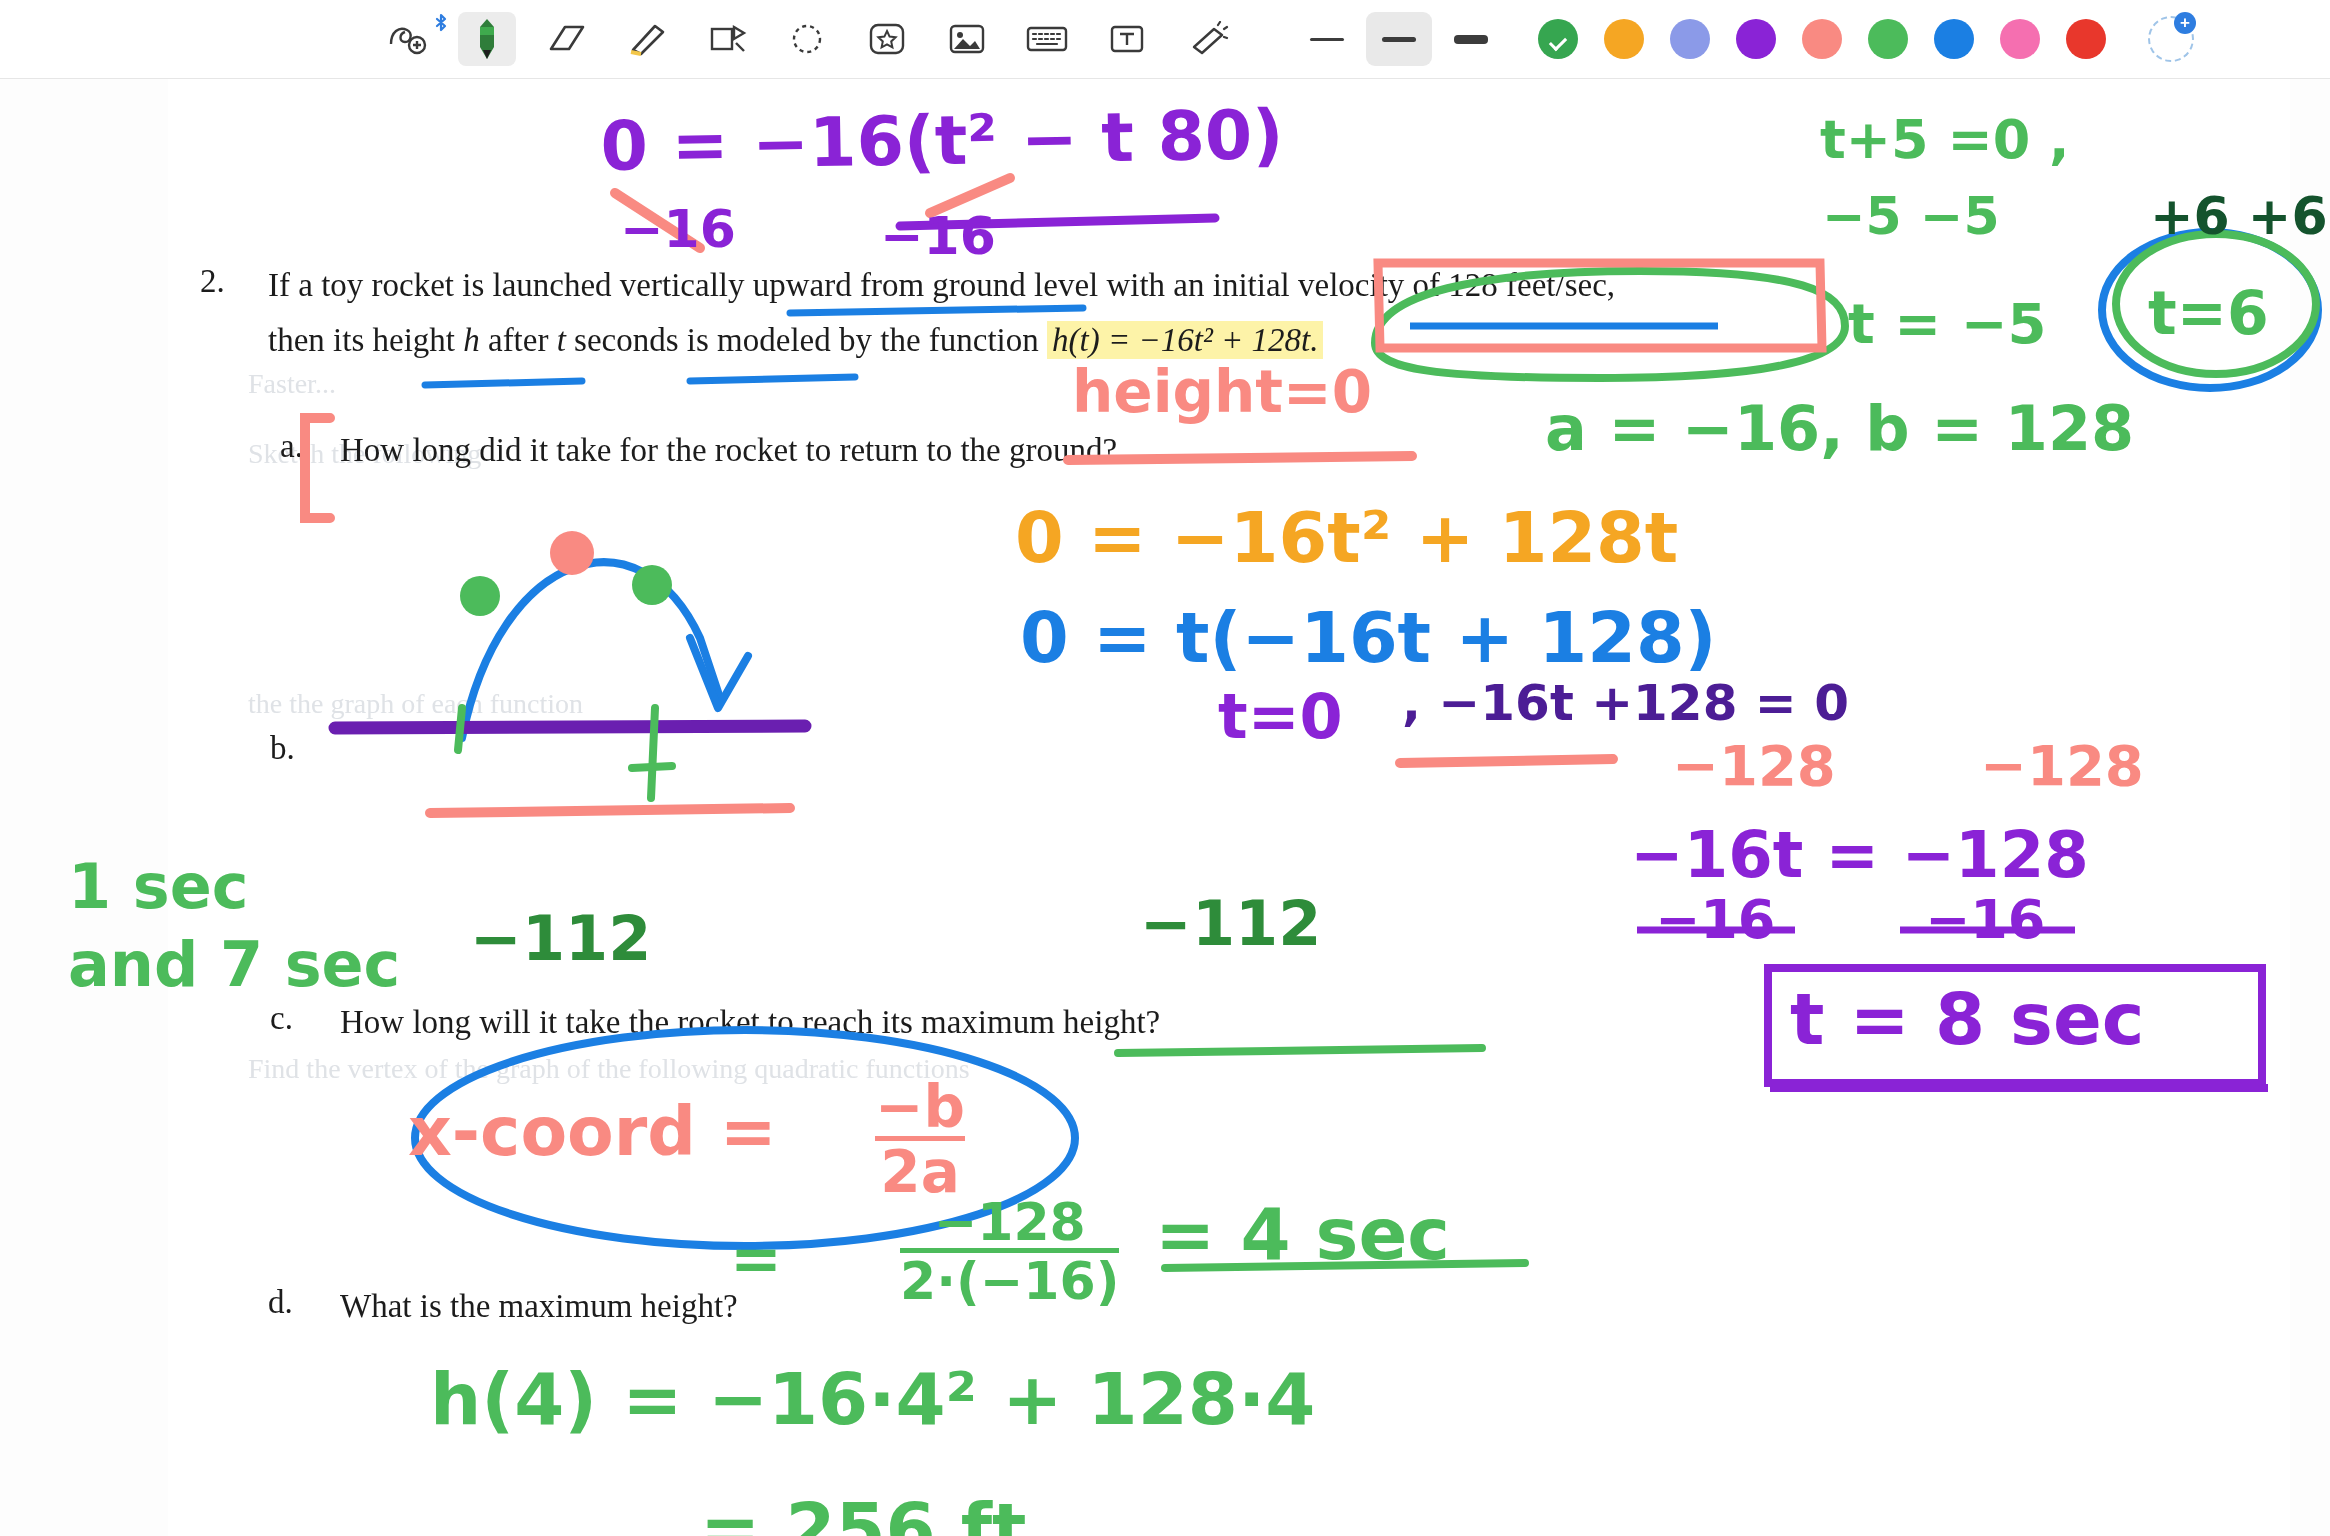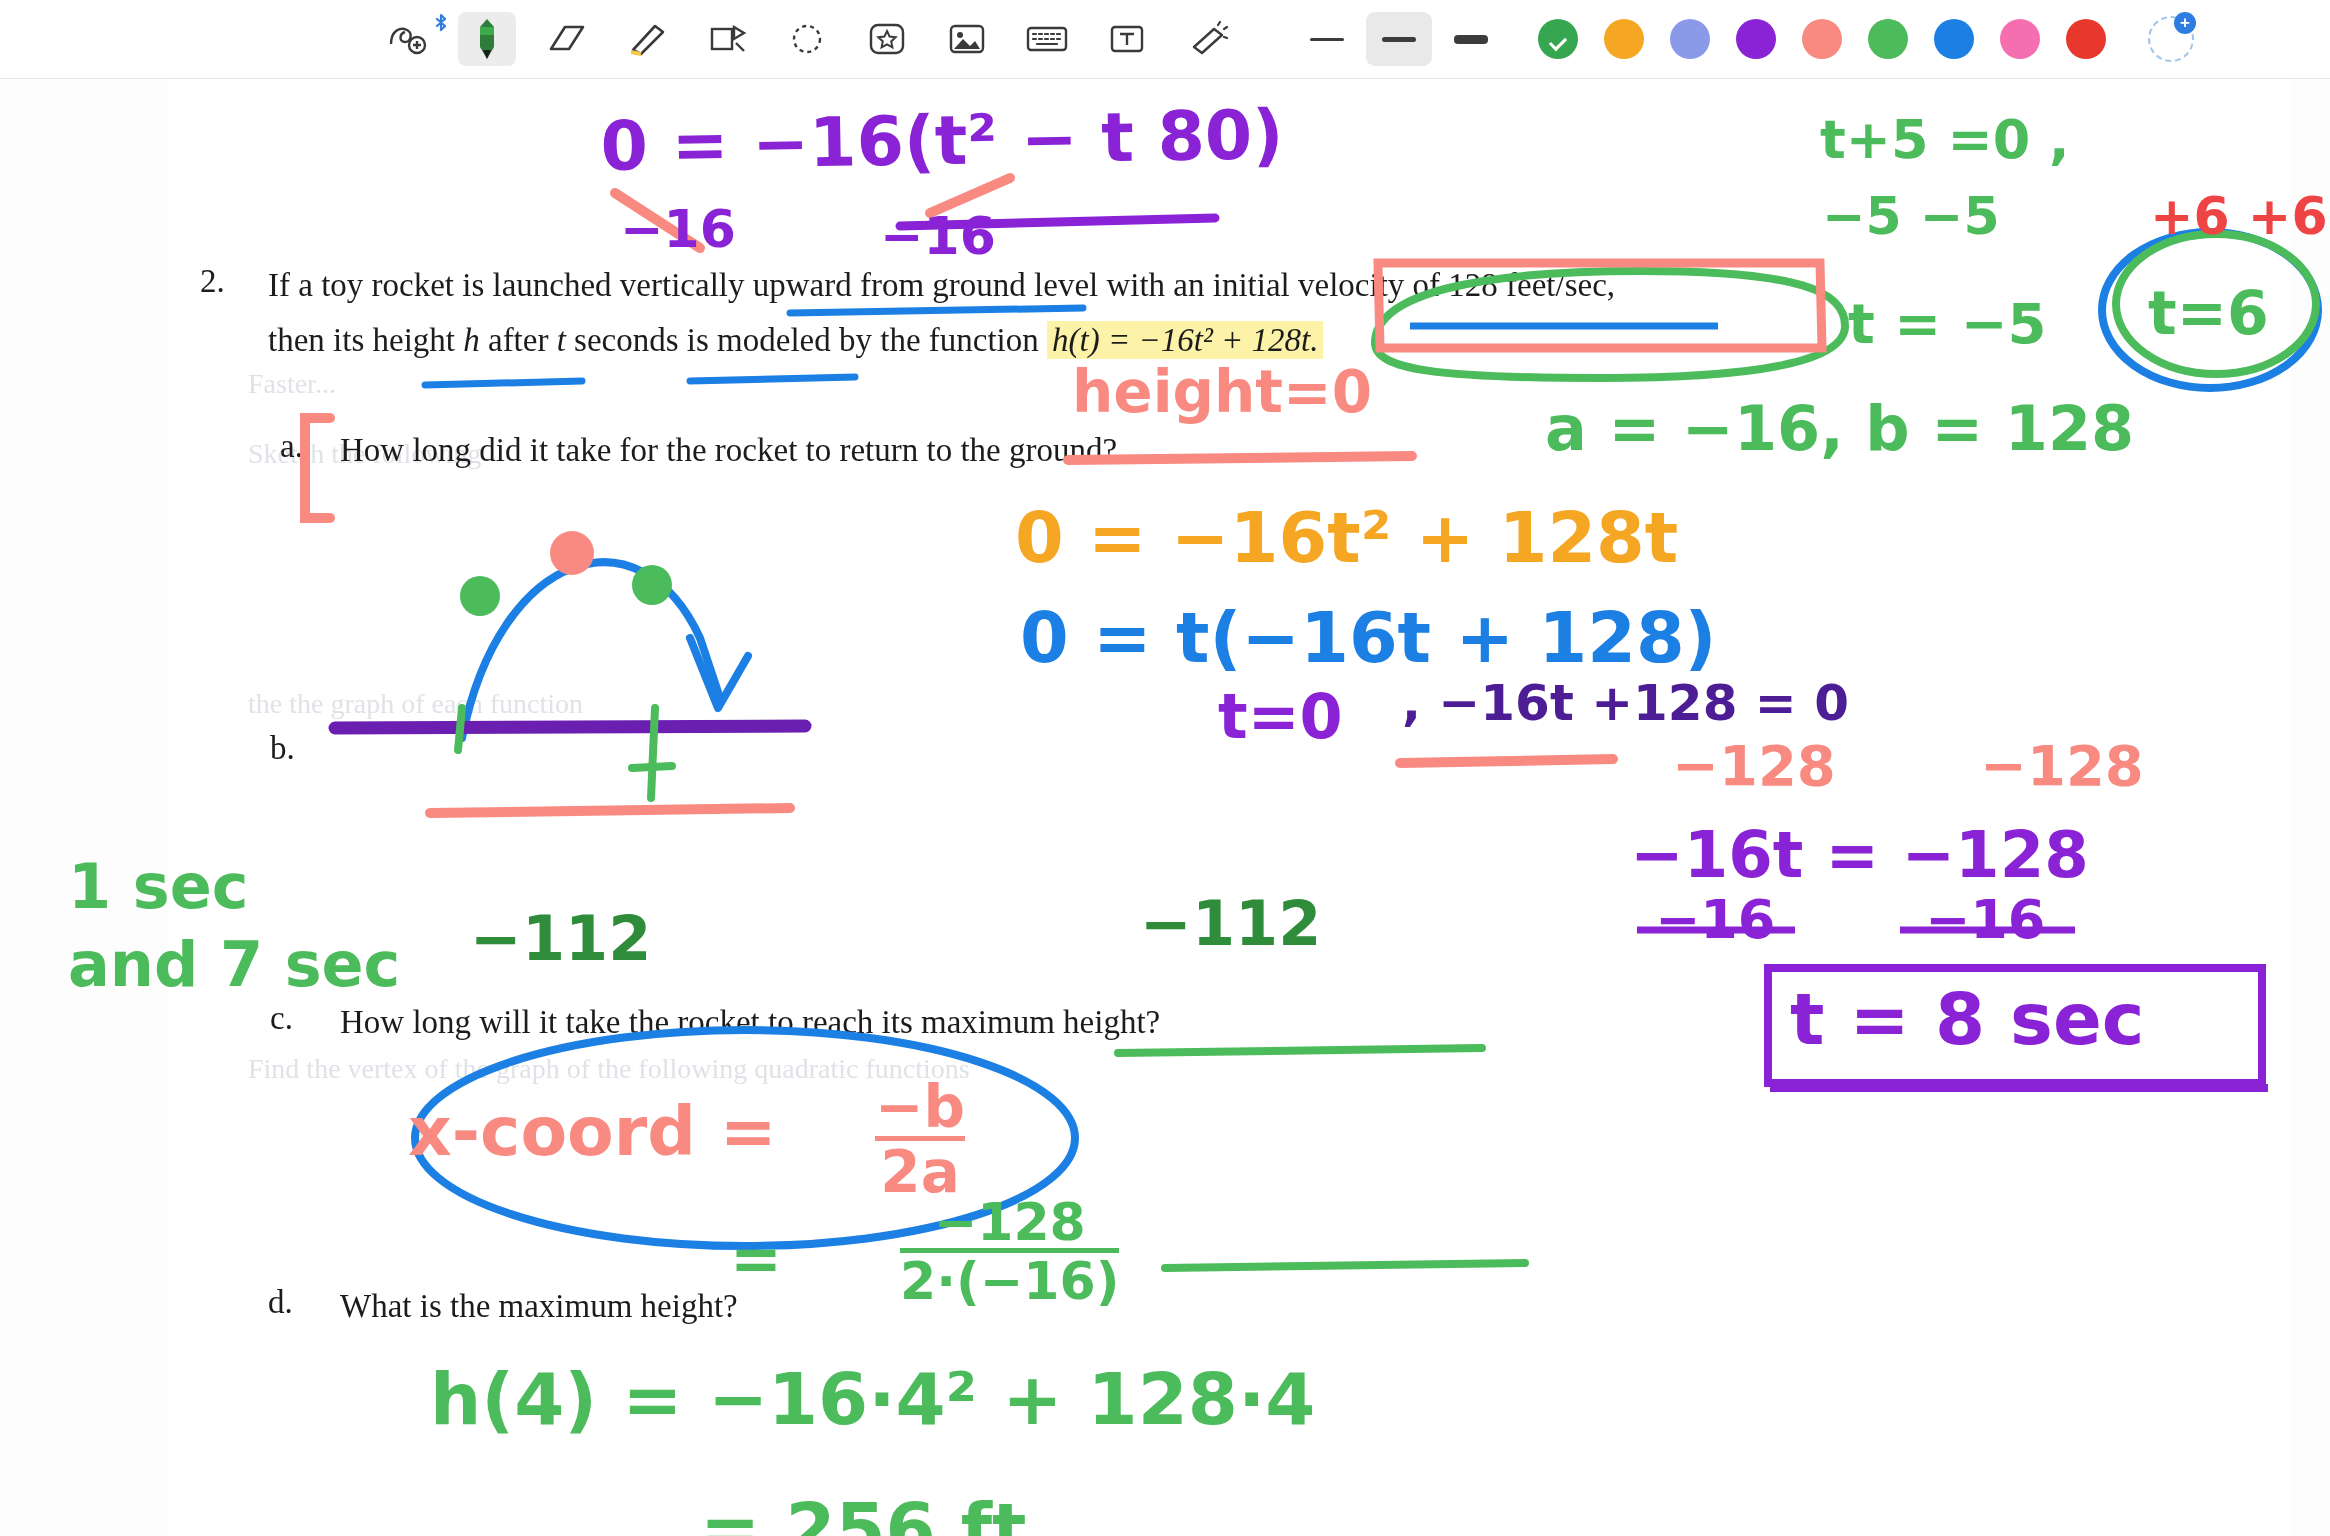--- a/index.html
+++ b/index.html
@@ -418,21 +418,21 @@
   <div class="hw" style="left:600px; top:35px; font-size:68px; color:#8a23d6; transform:rotate(-1deg);">0 = −16(t² − t  80)</div>
 
   <div class="hw" style="left:620px; top:125px; font-size:52px; color:#8a23d6;">−16</div>
 
   <div class="hw" style="left:880px; top:132px; font-size:52px; color:#8a23d6;">−16</div>
 
   <div class="hw" style="left:1820px; top:35px; font-size:54px; color:#4cbb5b;">t+5 =0 ,</div>
 
   <div class="hw" style="left:1822px; top:112px; font-size:52px; color:#4cbb5b;">−5  −5</div>
 
-  <div class="hw" style="left:2150px; top:112px; font-size:52px; color:#ef4444;">+6  +6</div>
+  <div class="hw" style="left:2150px; top:112px; font-size:52px; color:#14532d;">+6  +6</div>
 
   <div class="hw" style="left:1848px; top:218px; font-size:56px; color:#4cbb5b;">t = −5</div>
 
   <div class="hw" style="left:2148px; top:205px; font-size:60px; color:#4cbb5b;">t=6</div>
 
   <div class="hw" style="left:1072px; top:285px; font-size:58px; color:#f98a82;">height=0</div>
 
   <div class="hw" style="left:1545px; top:320px; font-size:62px; color:#4cbb5b;">a = −16, b = 128</div>
 
   <div class="hw" style="left:1015px; top:425px; font-size:70px; color:#f5a623;">0 = −16t² + 128t</div>
@@ -474,18 +474,19 @@
 
   <div class="hw" style="left:730px; top:1150px; font-size:62px; color:#4cbb5b;">=</div>
 
   <div class="hw" style="left:900px; top:1118px; font-size:52px; color:#4cbb5b; text-align:center;">
     <span class="frac">
       <span class="num">−128</span>
       <span class="den">2·(−16)</span>
     </span>
   </div>
 
+  <div class="hw" style="left:1155px; top:1120px; font-size:72px; color:#4cbb5b;">= 4 sec</div>
 
   <div class="hw" style="left:430px; top:1285px; font-size:72px; color:#4cbb5b;">h(4) = −16·4² + 128·4</div>
 
   <div class="hw" style="left:700px; top:1415px; font-size:72px; color:#4cbb5b;">= 256 ft</div>
 
 </div>
 
 </body></html>

